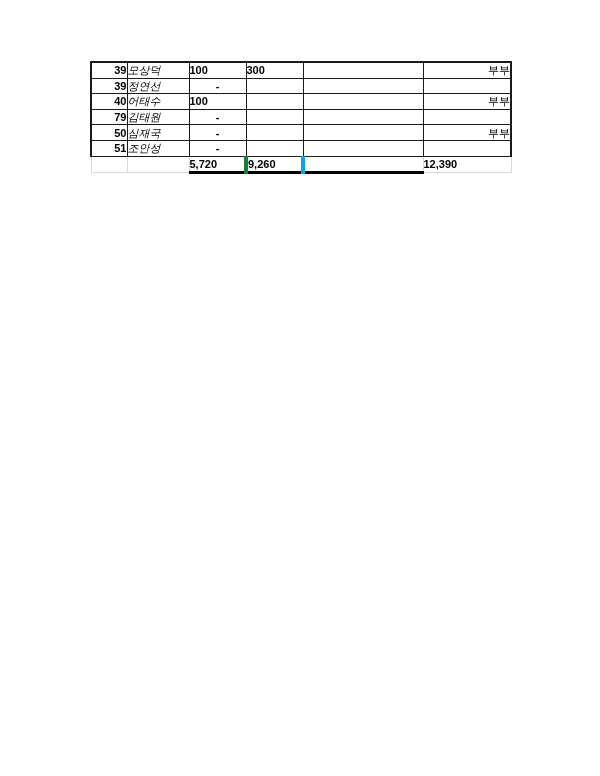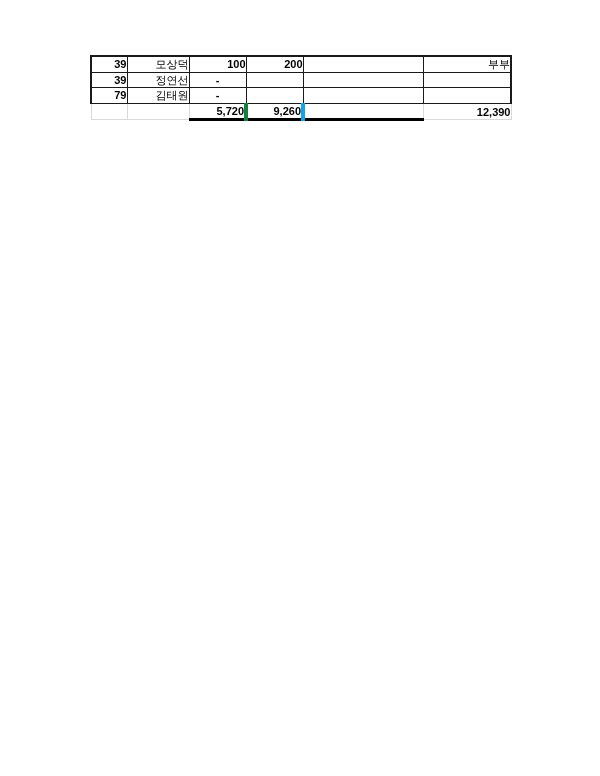--- a/index.html
+++ b/index.html
@@ -4,46 +4,47 @@
 <style>
   html,body{margin:0;padding:0;}
   body{
     width:600px;height:776px;background:#ffffff;
     font-family:"Liberation Sans","DejaVu Sans",sans-serif;
   }
   .page{
     position:relative;width:600px;height:776px;background:#ffffff;overflow:hidden;
   }
   table.sheet{
-    position:absolute;left:90px;top:55px;
+    position:absolute;left:90px;top:61px;
     border-collapse:collapse;table-layout:fixed;padding-left:20px;
   }
   table.sheet td{
     height:14.6px;padding:0;margin:0;
     font-size:11px;line-height:14px;color:#000000;
     white-space:nowrap;overflow:hidden;
     border:1px solid #1a1a1a;
     background:#ffffff;
   }
   
   tr.data td:first-child{border-left-width:2px;}
   tr.data td:last-child{border-right-width:2px;}
   tr.data.first td{border-top-width:2px;}
 
   
   .c-no{
     text-align:right;padding-right:4px;
     font-family:"Liberation Sans","DejaVu Sans",sans-serif;font-weight:700;
   }
   .c-name{
-    text-align:right;padding-left:3px;
+    text-align:left;padding-left:3px;
     font-family:"Liberation Serif","DejaVu Serif",serif;
+    font-style:italic;
   }
   .c-amt{
-    text-align:right;padding-right:6px;
+    text-align:left;padding-right:6px;
     font-family:"Liberation Sans","DejaVu Sans",sans-serif;font-weight:700;
   }
   .c-amt.dash{text-align:center;padding-right:0;}
   .c-note{
     text-align:right;padding-left:4px;
     font-family:"Liberation Serif","DejaVu Serif",serif;
   }
 
   
   tr.totals td{border:1px solid #d9d9d9;}
@@ -74,35 +75,59 @@
       <col style="width:57px">
       <col style="width:57px">
       <col style="width:120px">
       <col style="width:88px">
     </colgroup>
     <tbody>
         <tr class="data first">
           <td class="c-no">39</td>
           <td class="c-name">모상덕</td>
           <td class="c-amt">100</td>
-          <td class="c-amt">200</td>
+          <td class="c-amt">300</td>
           <td class=""></td>
           <td class="c-note">부부</td>
         </tr>
         <tr class="data">
           <td class="c-no">39</td>
           <td class="c-name">정연선</td>
           <td class="c-amt dash">-</td>
           <td class="c-amt"></td>
           <td class=""></td>
           <td class="c-note"></td>
         </tr>
         <tr class="data">
+          <td class="c-no">40</td>
+          <td class="c-name">어태수</td>
+          <td class="c-amt">100</td>
+          <td class="c-amt"></td>
+          <td class=""></td>
+          <td class="c-note">부부</td>
+        </tr>
+        <tr class="data">
           <td class="c-no">79</td>
           <td class="c-name">김태원</td>
+          <td class="c-amt dash">-</td>
+          <td class="c-amt"></td>
+          <td class=""></td>
+          <td class="c-note"></td>
+        </tr>
+        <tr class="data">
+          <td class="c-no">50</td>
+          <td class="c-name">심재국</td>
+          <td class="c-amt dash">-</td>
+          <td class="c-amt"></td>
+          <td class=""></td>
+          <td class="c-note">부부</td>
+        </tr>
+        <tr class="data">
+          <td class="c-no">51</td>
+          <td class="c-name">조안성</td>
           <td class="c-amt dash">-</td>
           <td class="c-amt"></td>
           <td class=""></td>
           <td class="c-note"></td>
         </tr>
         <tr class="totals">
           <td class="t-empty"></td>
           <td class="t-empty"></td>
           <td class="t-val1 c-amt">5,720</td>
           <td class="t-val2 c-amt">9,260</td>

